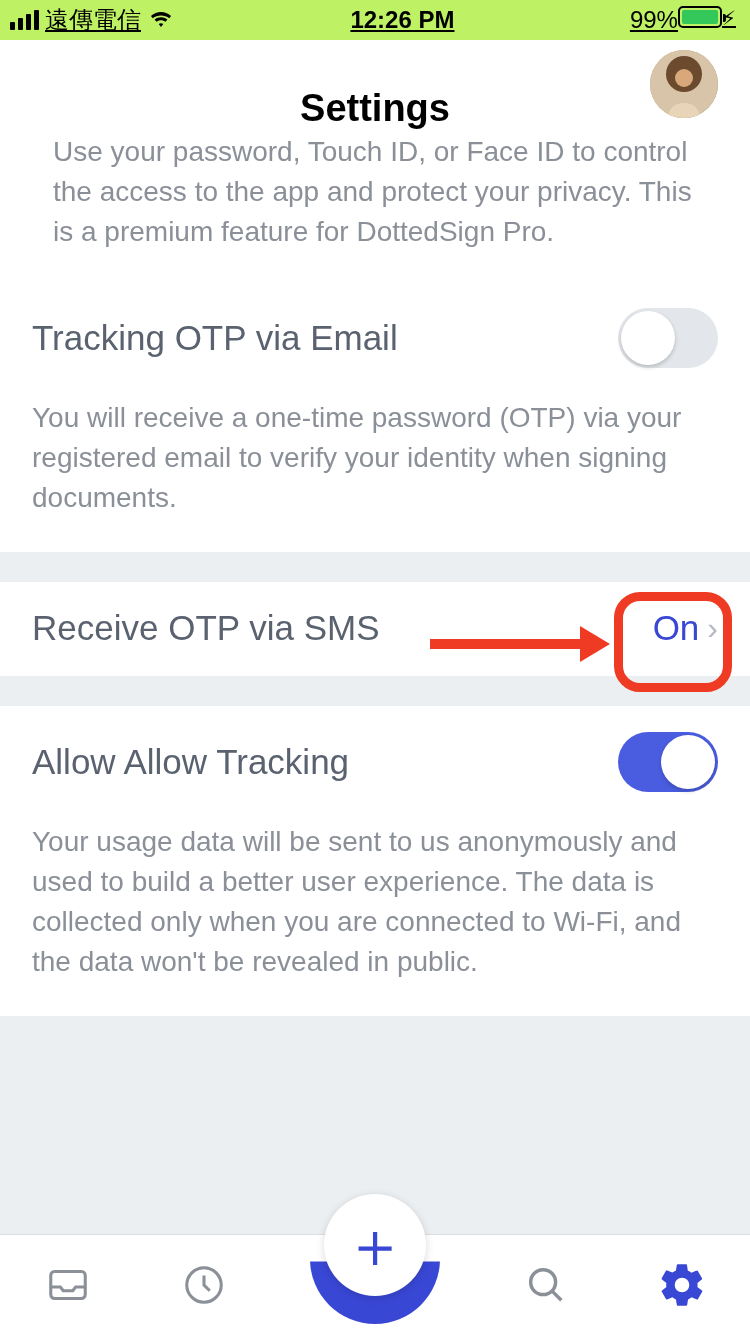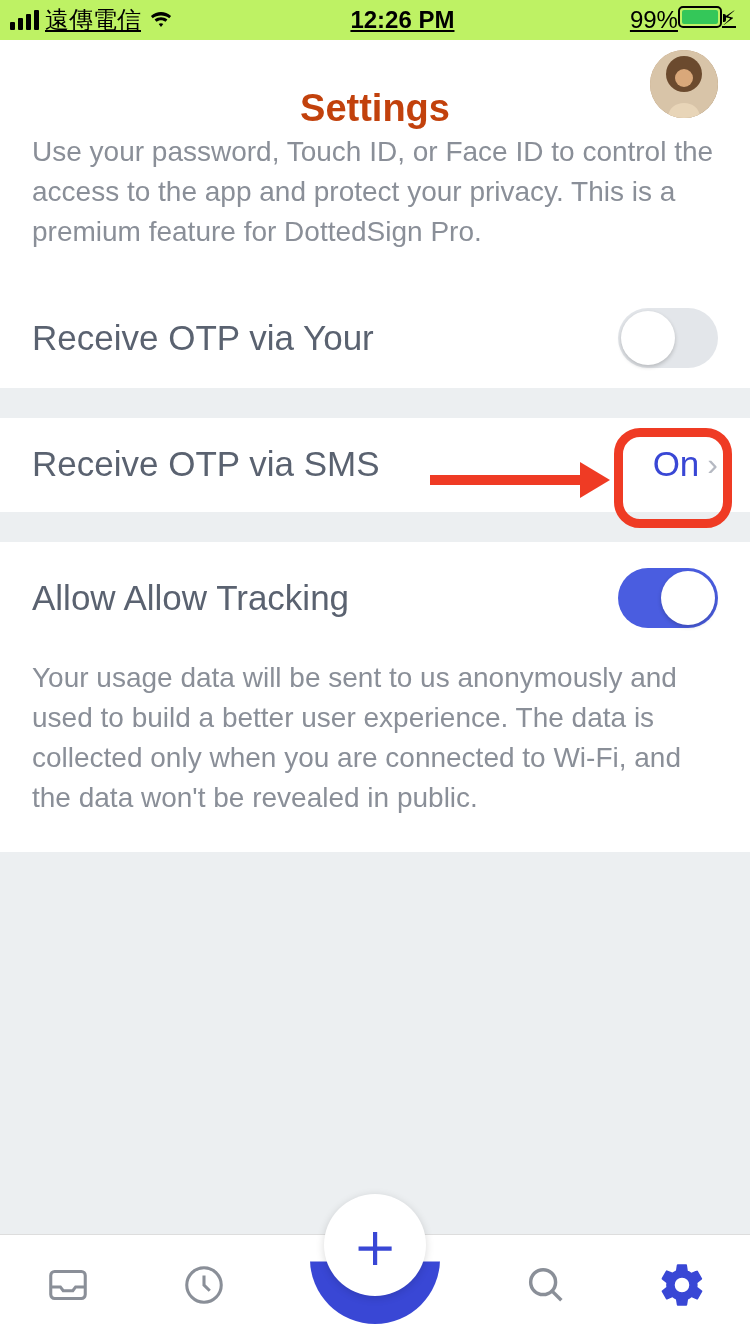--- a/index.html
+++ b/index.html
@@ -26,21 +26,21 @@
     .battery { width:44px; height:22px; border:2px solid #000; border-radius:5px; position:relative; padding:2px; }
     .battery::after { content:""; position:absolute; right:-6px; top:6px; width:3px; height:8px; background:#000; border-radius:0 2px 2px 0; }
     .battery-fill { height:100%; width:99%; background:#34c759; border-radius:2px; }
     .bolt { font-size:20px; }
 
     
     .header {
       height:88px; background:#fff; display:flex; align-items:center;
       justify-content:center; position:relative;
     }
-    .page-title { font-size:38px; font-weight:700; color:#c2410c;margin-top:48px; }
+    .page-title { font-size:38px; font-weight:700; color:#000000;margin-top:48px; }
     .avatar {
       position:absolute; right:32px; top:10px;
       width:68px; height:68px; border-radius:34px; overflow:hidden;
       background:linear-gradient(135deg,#c7a17a,#8b6f47);
       display:flex; align-items:center; justify-content:center;
     }
     .avatar svg { width:100%; height:100%; }
 
     
     .content { background:#eceff1; }
@@ -151,32 +151,33 @@
       <rect width="68" height="68" fill="#d8c4a8"></rect>
       <circle cx="34" cy="24" r="18" fill="#6b4a2e"></circle>
       <circle cx="34" cy="28" r="9" fill="#d9a87a"></circle>
       <path d="M18 68 C18 48 50 48 50 68 Z" fill="#e8d5b8"></path>
     </svg>
   </div>
 </div>
 
 <div class="content">
 
-  <div class="section" style="padding-top:6px;">
+  <div class="section" style="padding-top:6px;padding-left:21px;">
     <div class="truncated">Use your password, Touch ID, or Face ID to control the access to the app and protect your privacy. This is a premium feature for DottedSign Pro.</div>
   </div>
 
 
   <div class="section">
     <div class="row">
-      <div class="row-title">Receive OTP via Your</div>
+      <div class="row-title">Tracking OTP via Email</div>
       <div class="toggle off">
           <div class="knob"></div>
         </div>
     </div>
+    <div class="row-desc">You will receive a one-time password (OTP) via your registered email to verify your identity when signing documents.</div>
   </div>
 
   <div class="section-gap"></div>
 
   <div class="section" style="position:relative;">
     <div class="row" style="padding-bottom:28px;">
       <div class="row-title">Receive OTP via SMS</div>
       <div class="on-cell">
         <span>On</span>
         <span class="chev">›</span>

